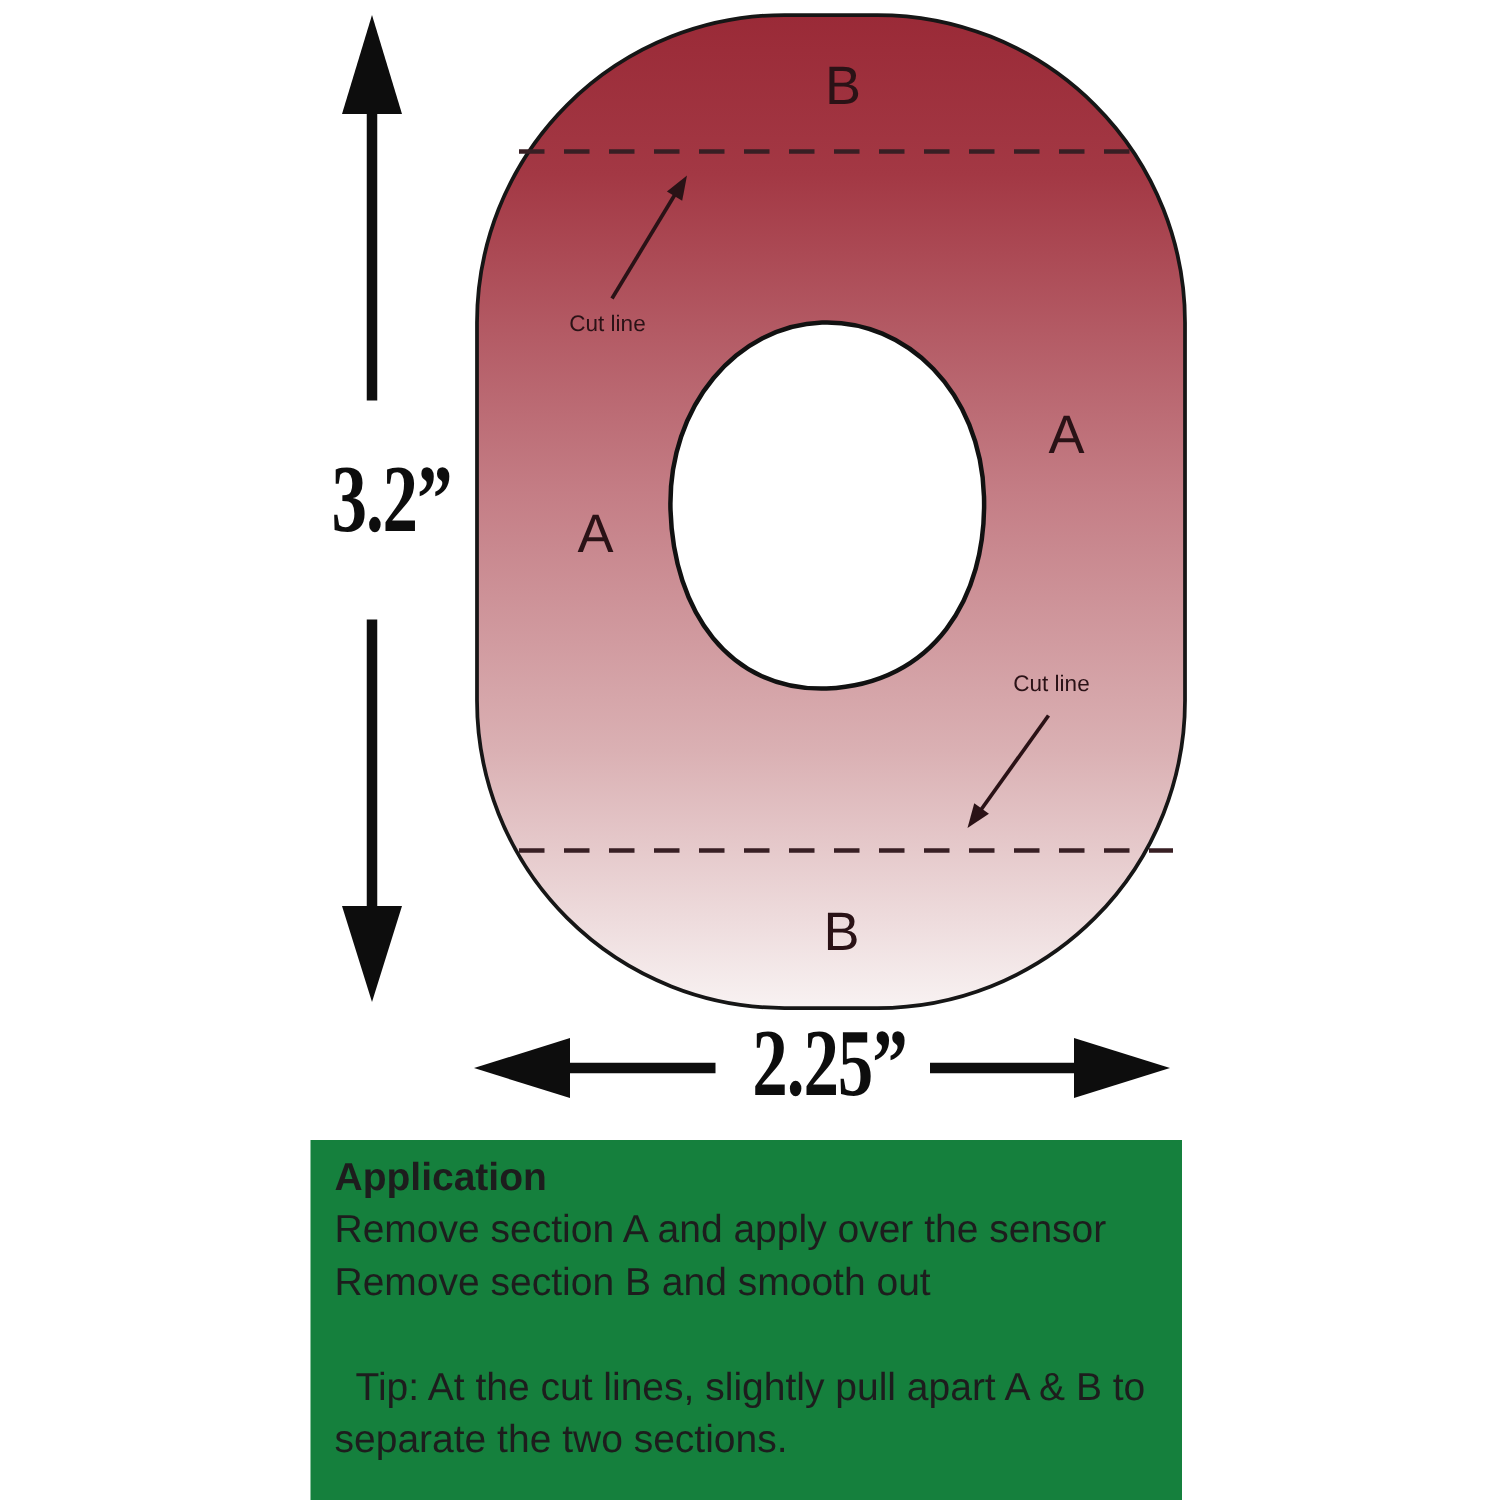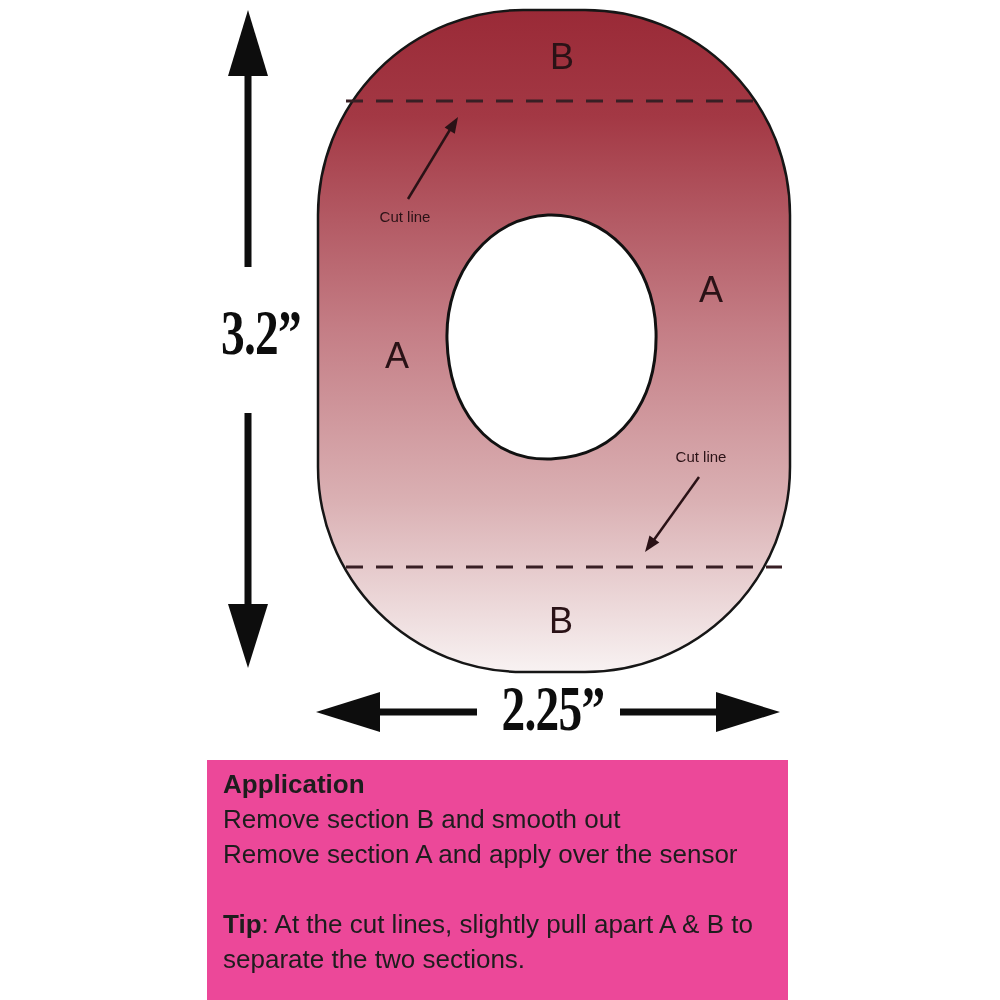--- a/index.html
+++ b/index.html
@@ -33,29 +33,29 @@
     letter-spacing: -1px;
   }
 
   .info {
     position: absolute;
     left: 207px;
     top: 760px;
     width: 581px;
     height: 240px;
     box-sizing: border-box;
-    background: #ec4899;
+    background: #15803d;
     padding: 7px 16px 0 16px;
     color: #1d1d1d;
     font-size: 26px;
     line-height: 35px;
   }
   .info .head { font-weight: bold; }
   .info .spacer { height: 35px; }
-  .info b { font-weight: bold; }
+  .info b { font-weight: normal; margin-left: 14px; }
 </style>
 </head>
 <body>
 
 <div class="canvas">
 
   <svg class="layer" viewBox="0 0 1000 1000">
     <defs>
       <linearGradient id="patchGrad" x1="0" y1="0" x2="0" y2="1">
         <stop offset="0" stop-color="#9a2a37"></stop>
@@ -110,19 +110,19 @@
   <span class="lbl section" style="left:397px; top:356px;">A</span>
   <span class="lbl section" style="left:711px; top:290px;">A</span>
   <span class="lbl cut" style="left:701px; top:456px;">Cut line</span>
   <span class="lbl section" style="left:561px; top:621px;">B</span>
 
   <span class="dim" style="left:261px; top:333px;">3.2”</span>
   <span class="dim" style="left:553px; top:709px;">2.25”</span>
 
   <div class="info">
     <div class="head">Application</div>
+    <div>Remove section A and apply over the sensor</div>
     <div>Remove section B and smooth out</div>
-    <div>Remove section A and apply over the sensor</div>
     <div class="spacer"></div>
     <div><b>Tip</b><span>: At the cut lines, slightly pull apart A &amp; B to separate the two sections.</span></div>
   </div>
 
 </div>
 
 </body></html>

